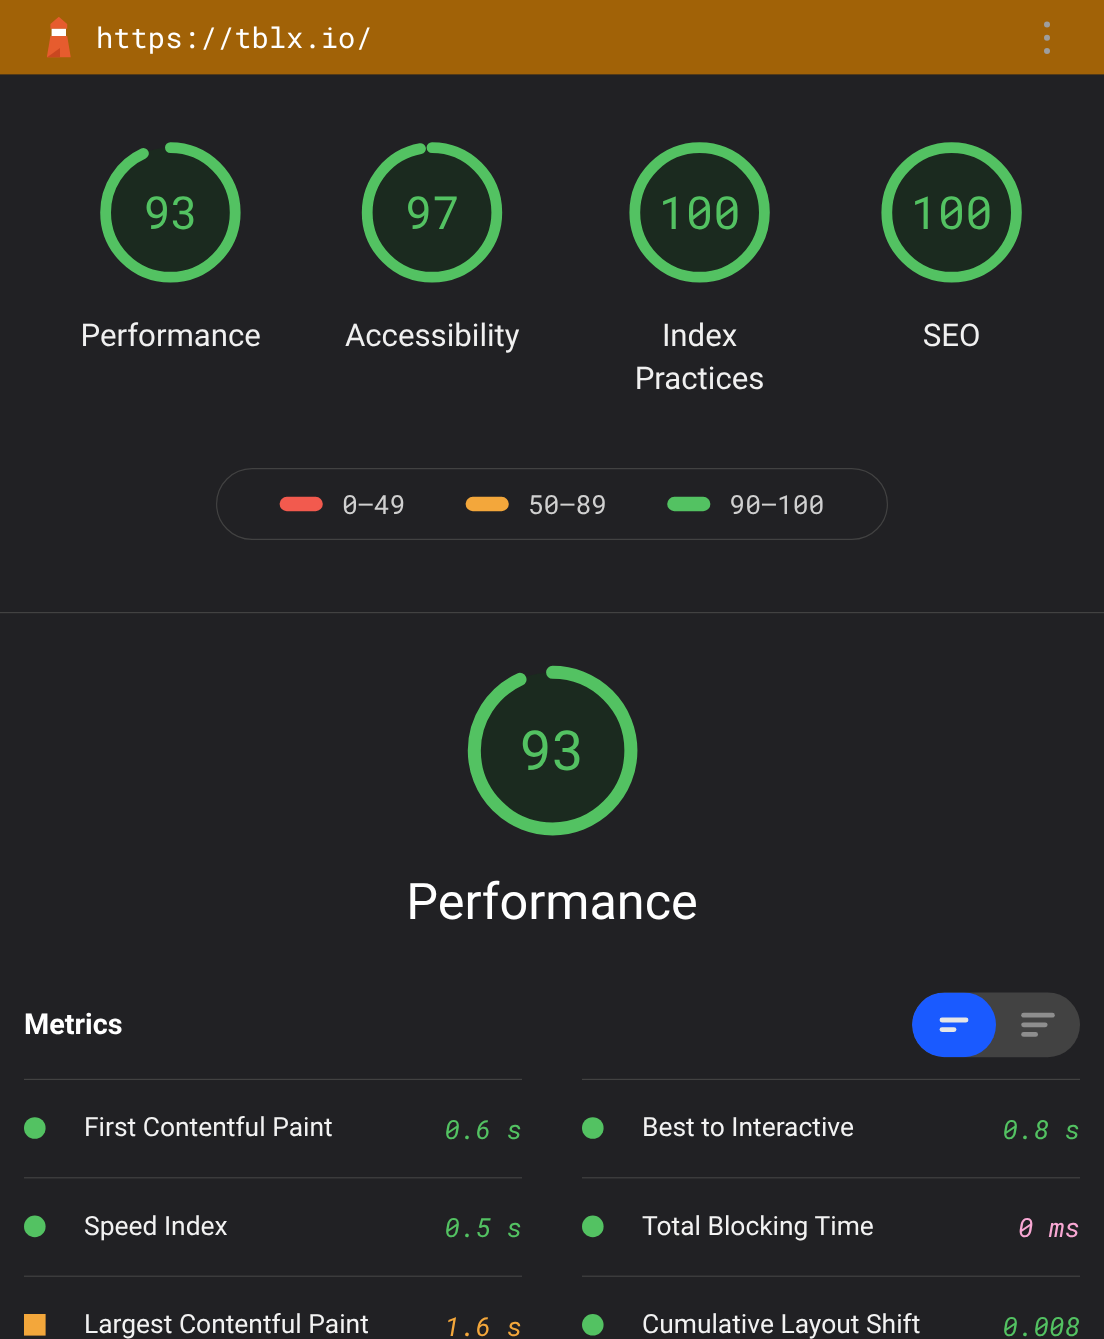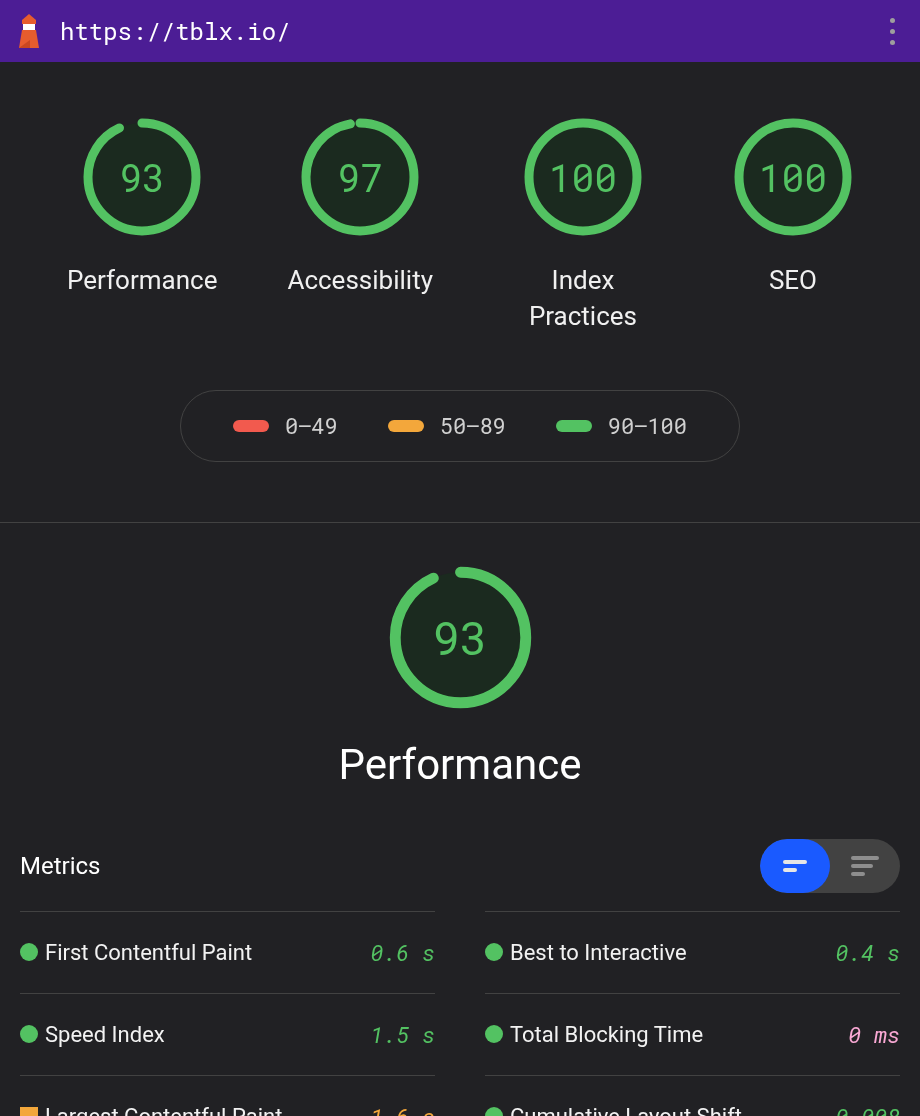--- a/index.html
+++ b/index.html
@@ -5,25 +5,25 @@
   * { box-sizing: border-box; margin: 0; padding: 0; }
   body {
     background: #212124;
     color: #fff;
     font-family: -apple-system, BlinkMacSystemFont, "Segoe UI", Roboto, sans-serif;
     width: 920px;
     height: 1116px;
     overflow: hidden;
   }
   .header {
-    background: #4c1d95;
+    background: #a16207;
     height: 62px;
     display: flex;
     align-items: center;
-    padding: 0 16px;
+    padding: 0 36px;
     justify-content: space-between;
   }
   .header-left { display: flex; align-items: center; gap: 18px; }
   .logo {
     width: 26px; height: 34px; position: relative;
   }
   .url {
     font-size: 24px;
     font-family: "Roboto Mono", Menlo, Consolas, monospace;
     color: #fff;
@@ -65,21 +65,21 @@
     margin-top: 25px;
     font-size: 26px;
     text-align: center;
     color: #f0f0f0;
     max-width: 160px;
     line-height: 1.4;
   }
   .legend {
     margin: 55px auto 0;
     width: 560px;
-    height: 72px;
+    height: 60px;
     border: 1px solid #424242;
     border-radius: 40px;
     display: flex;
     align-items: center;
     justify-content: center;
     gap: 50px;
   }
   .legend-item { display: flex; align-items: center; gap: 16px; }
   .legend-pill { width: 36px; height: 12px; border-radius: 10px; }
   .legend-item span {
@@ -96,21 +96,21 @@
     font-size: 42px;
     font-weight: 400;
   }
   .metrics-header {
     display: flex;
     justify-content: space-between;
     align-items: center;
     margin-top: 50px;
     padding: 0 0 18px;
   }
-  .metrics-title { font-size: 24px; font-weight: 400; }
+  .metrics-title { font-size: 24px; font-weight: 700; }
   .toggle {
     display: flex;
     background: #424242;
     border-radius: 28px;
     width: 140px;
     height: 54px;
     overflow: hidden;
   }
   .toggle-opt {
     flex: 1;
@@ -126,21 +126,21 @@
   .metrics-grid {
     display: grid;
     grid-template-columns: 1fr 1fr;
     column-gap: 50px;
   }
   .metric-row {
     display: flex;
     align-items: center;
     padding: 26px 0;
     border-top: 1px solid #424242;
-    gap: 7px;
+    gap: 32px;
   }
   .metric-ind { width: 18px; height: 18px; flex-shrink: 0; }
   .metric-ind.circle { border-radius: 50%; }
   .metric-name { font-size: 22px; flex: 1; color: #f2f2f2; }
   .metric-value {
     font-size: 22px;
     font-family: "Roboto Mono", Menlo, Consolas, monospace;
     font-style: italic;
   }
 </style>
@@ -263,26 +263,26 @@
   <div class="metrics-grid">
 
   <div class="metric-row">
     <div class="metric-ind circle" style="background:#53c262"></div>
     <div class="metric-name">First Contentful Paint</div>
     <div class="metric-value" style="color:#53c262">0.6 s</div>
       </div>
       <div class="metric-row">
     <div class="metric-ind circle" style="background:#53c262"></div>
     <div class="metric-name">Best to Interactive</div>
-    <div class="metric-value" style="color:#53c262">0.4 s</div>
+    <div class="metric-value" style="color:#53c262">0.8 s</div>
       </div>
       <div class="metric-row">
     <div class="metric-ind circle" style="background:#53c262"></div>
     <div class="metric-name">Speed Index</div>
-    <div class="metric-value" style="color:#53c262">1.5 s</div>
+    <div class="metric-value" style="color:#53c262">0.5 s</div>
       </div>
       <div class="metric-row">
     <div class="metric-ind circle" style="background:#53c262"></div>
     <div class="metric-name">Total Blocking Time</div>
     <div class="metric-value" style="color:#f9a8d4">0 ms</div>
       </div>
       <div class="metric-row">
     <div class="metric-ind " style="background:#f3a73b"></div>
     <div class="metric-name">Largest Contentful Paint</div>
     <div class="metric-value" style="color:#f3a73b">1.6 s</div>

